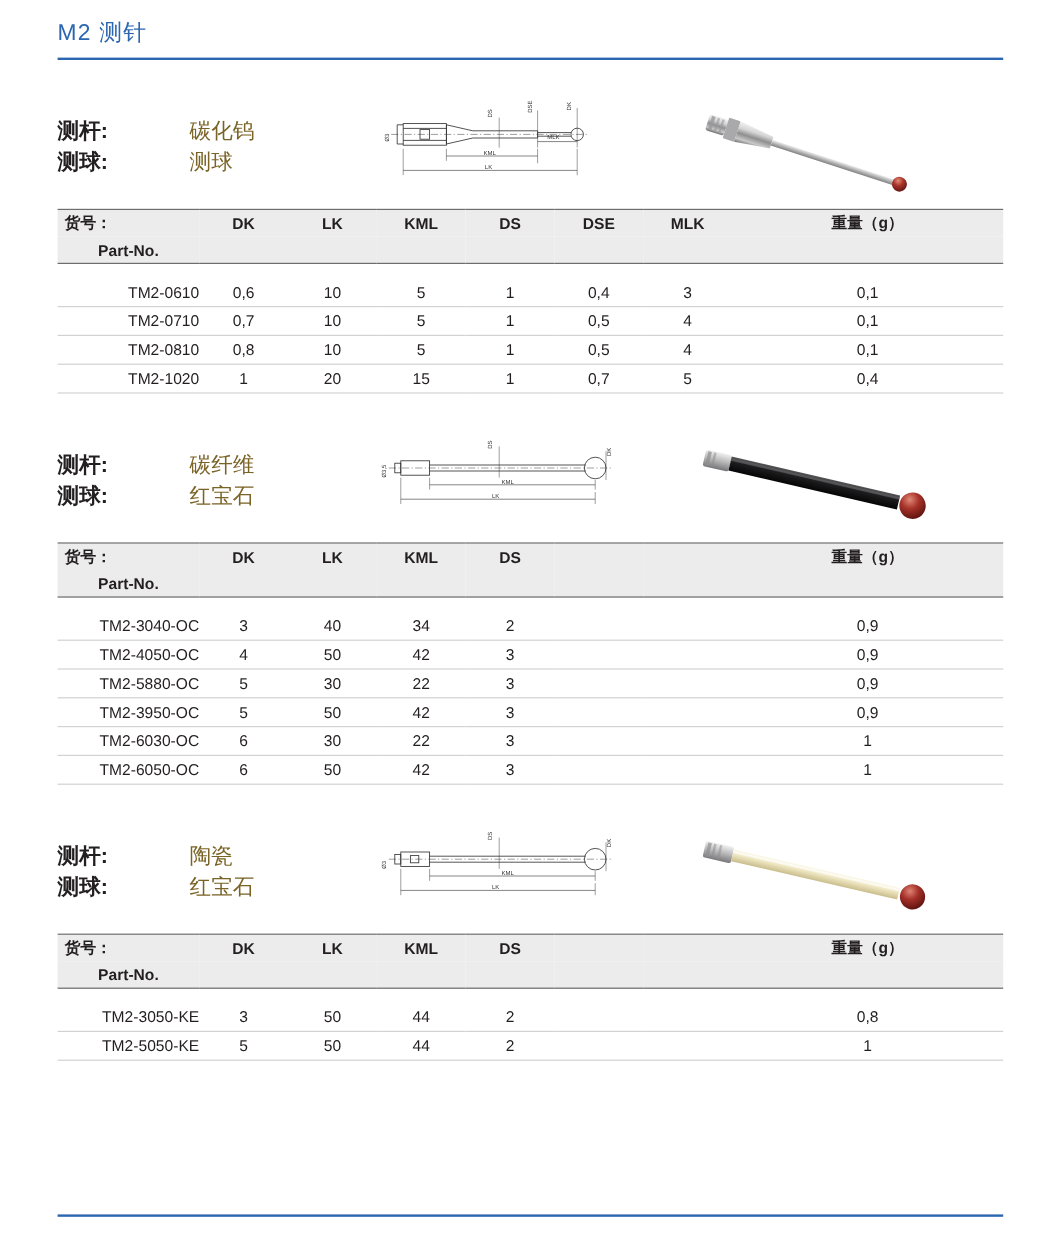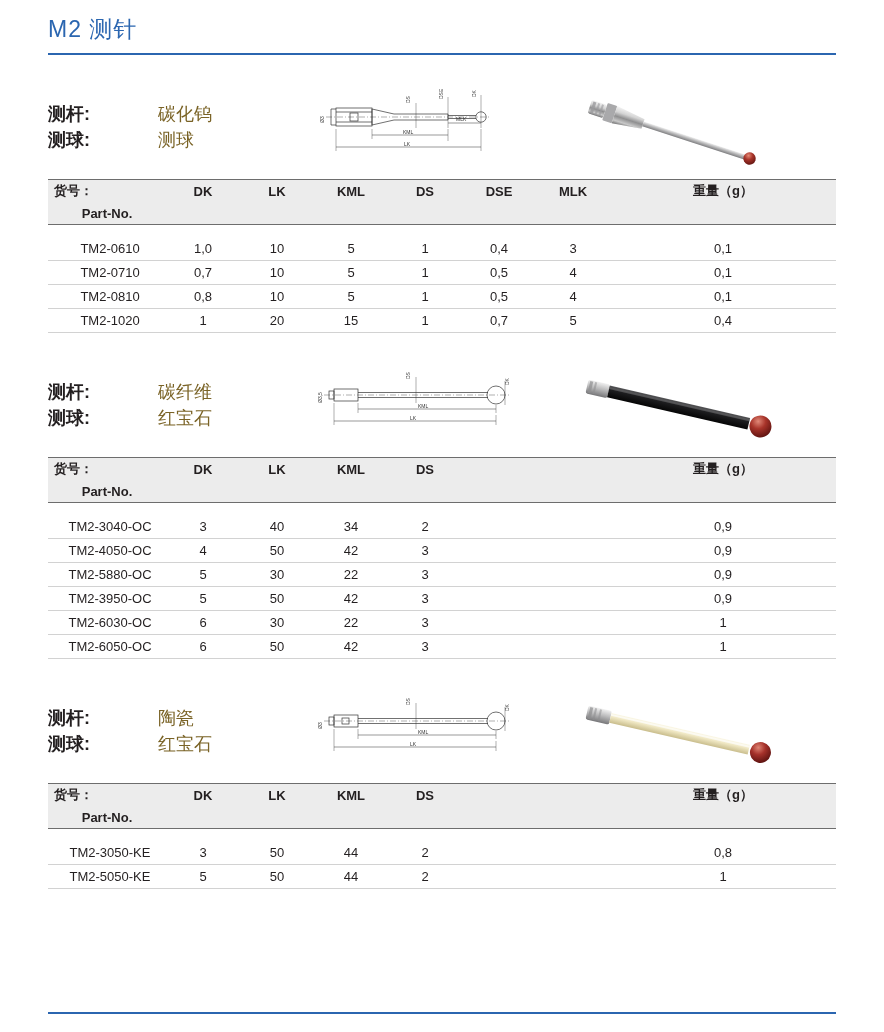--- a/index.html
+++ b/index.html
@@ -20,21 +20,21 @@
     width: 884px;
     height: 1032px;
     box-sizing: border-box;
     padding: 0 48px;
   }
   
   .page-header {
     padding-top: 14px;
   }
   .page-title {
-    font-size: 23px;
+    font-size: 19px;
     color: #2b66b0;
     letter-spacing: 1px;
     font-weight: 400;
     padding-bottom: 8px;
   }
   .header-rule {
     height: 2px;
     background: #2b66b0;
     width: 100%;
   }
@@ -124,21 +124,21 @@
     border-bottom: 1.5px solid #6d6d6d;
   }
   table.parts tbody td {
     height: 23px;
     text-align: center;
     border-bottom: 1px solid #d2d2d2;
     font-size: 13px;
     padding: 0;
   }
   table.parts tbody td.partno {
-    text-align: center;
+    text-align: right;
     padding-left: 6px;
   }
   table.parts tbody tr:first-child td {
     padding-top: 4px;
   }
   .spacer-row td {
     height: 8px !important;
     border-bottom: none !important;
   }
   
@@ -296,21 +296,21 @@
           <th class="th-sub hdr-bot-border"></th>
           <th class="th-sub hdr-bot-border"></th>
         </tr>
       </thead>
       <tbody>
         <tr class="spacer-row">
             <td colspan="8"></td>
           </tr>
         <tr>
           <td class="partno">TM2-0610</td>
-          <td>1,0</td>
+          <td>0,6</td>
           <td>10</td>
           <td>5</td>
           <td>1</td>
           <td>0,4</td>
           <td>3</td>
           <td>0,1</td>
         </tr>
         <tr>
           <td class="partno">TM2-0710</td>
           <td>0,7</td>

